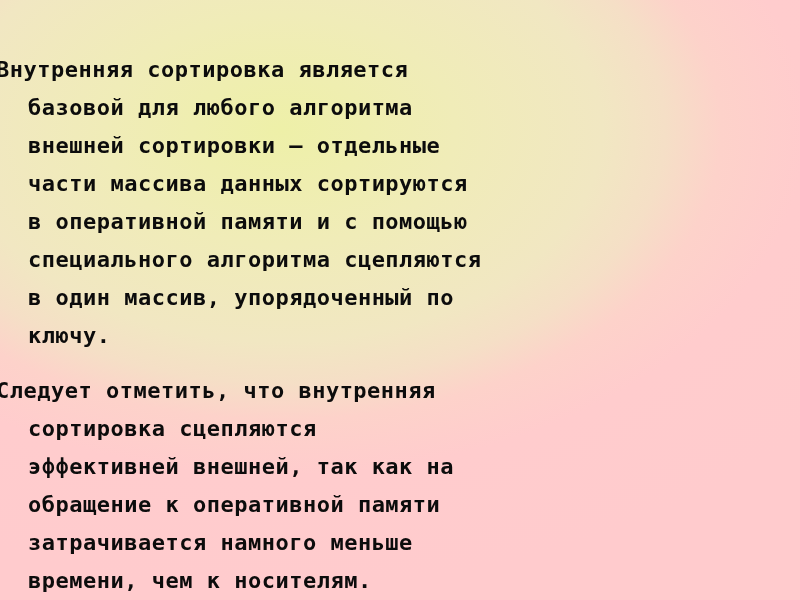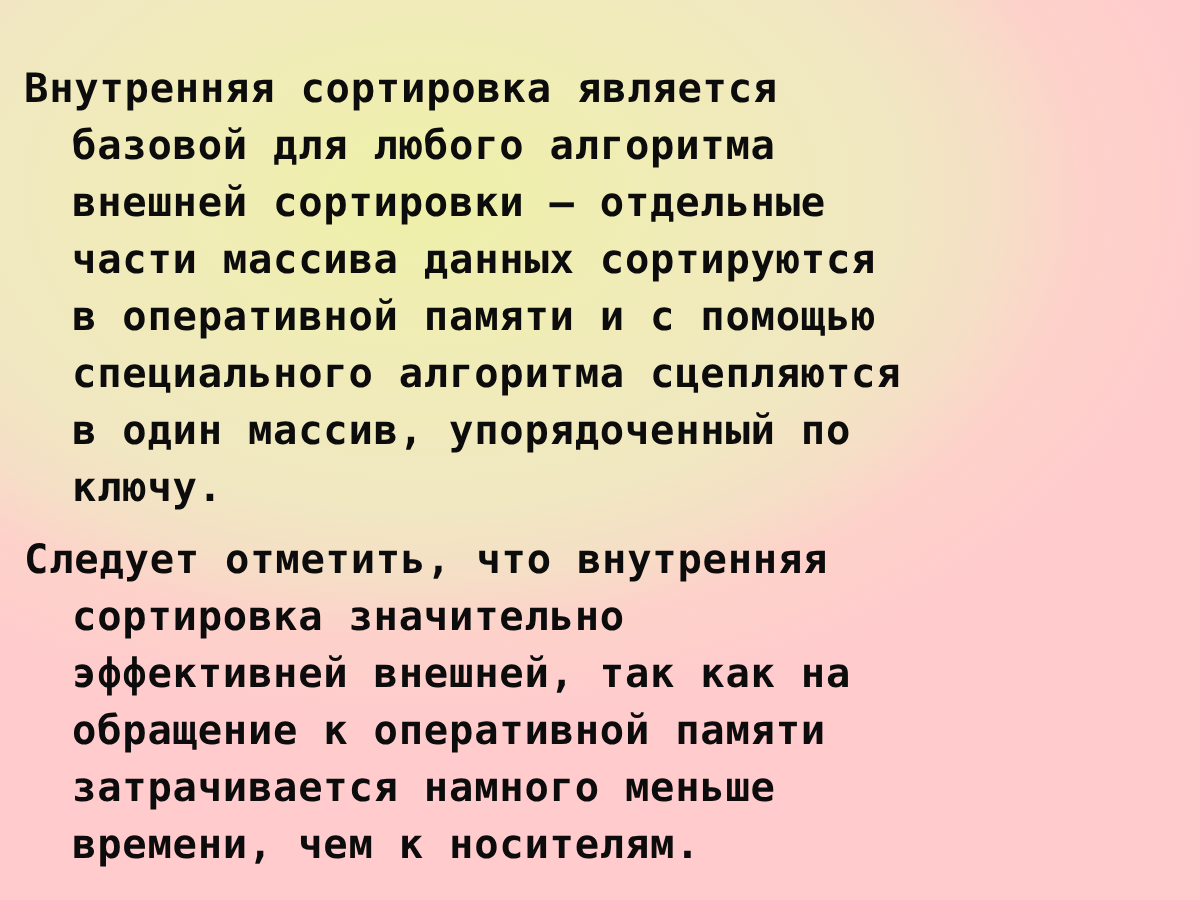--- a/index.html
+++ b/index.html
@@ -20,45 +20,45 @@
       #ffcccd 75%,
       #ffcbcd 100%);
   }
   .content {
     position: absolute;
     left: 0;
     top: 34px;
     width: 100%;
   }
   .para {
-    margin: 7px 36px 10px 0;
-    padding-left: 48px;
+    margin: 17px 36px 10px 0;
+    padding-left: 28px;
     text-indent: -32px;
     font-family: "DejaVu Sans Mono", monospace;
     font-weight: bold;
-    font-size: 27px;
+    font-size: 22px;
     line-height: 38px;
     letter-spacing: 0.5px;
     color: #0c0c0c;
     white-space: pre-line;
   }
 </style>
 </head>
 <body>
 
 <div class="slide">
   <div class="content">
     <p class="para">Внутренняя сортировка является
 базовой для любого алгоритма
 внешней сортировки – отдельные
 части массива данных сортируются
 в оперативной памяти и с помощью
 специального алгоритма сцепляются
 в один массив, упорядоченный по
 ключу.</p>
     <p class="para">Следует отметить, что внутренняя
-сортировка значительно
+сортировка сцепляются
 эффективней внешней, так как на
 обращение к оперативной памяти
 затрачивается намного меньше
 времени, чем к носителям.</p>
   </div>
 </div>
 
 </body></html>

